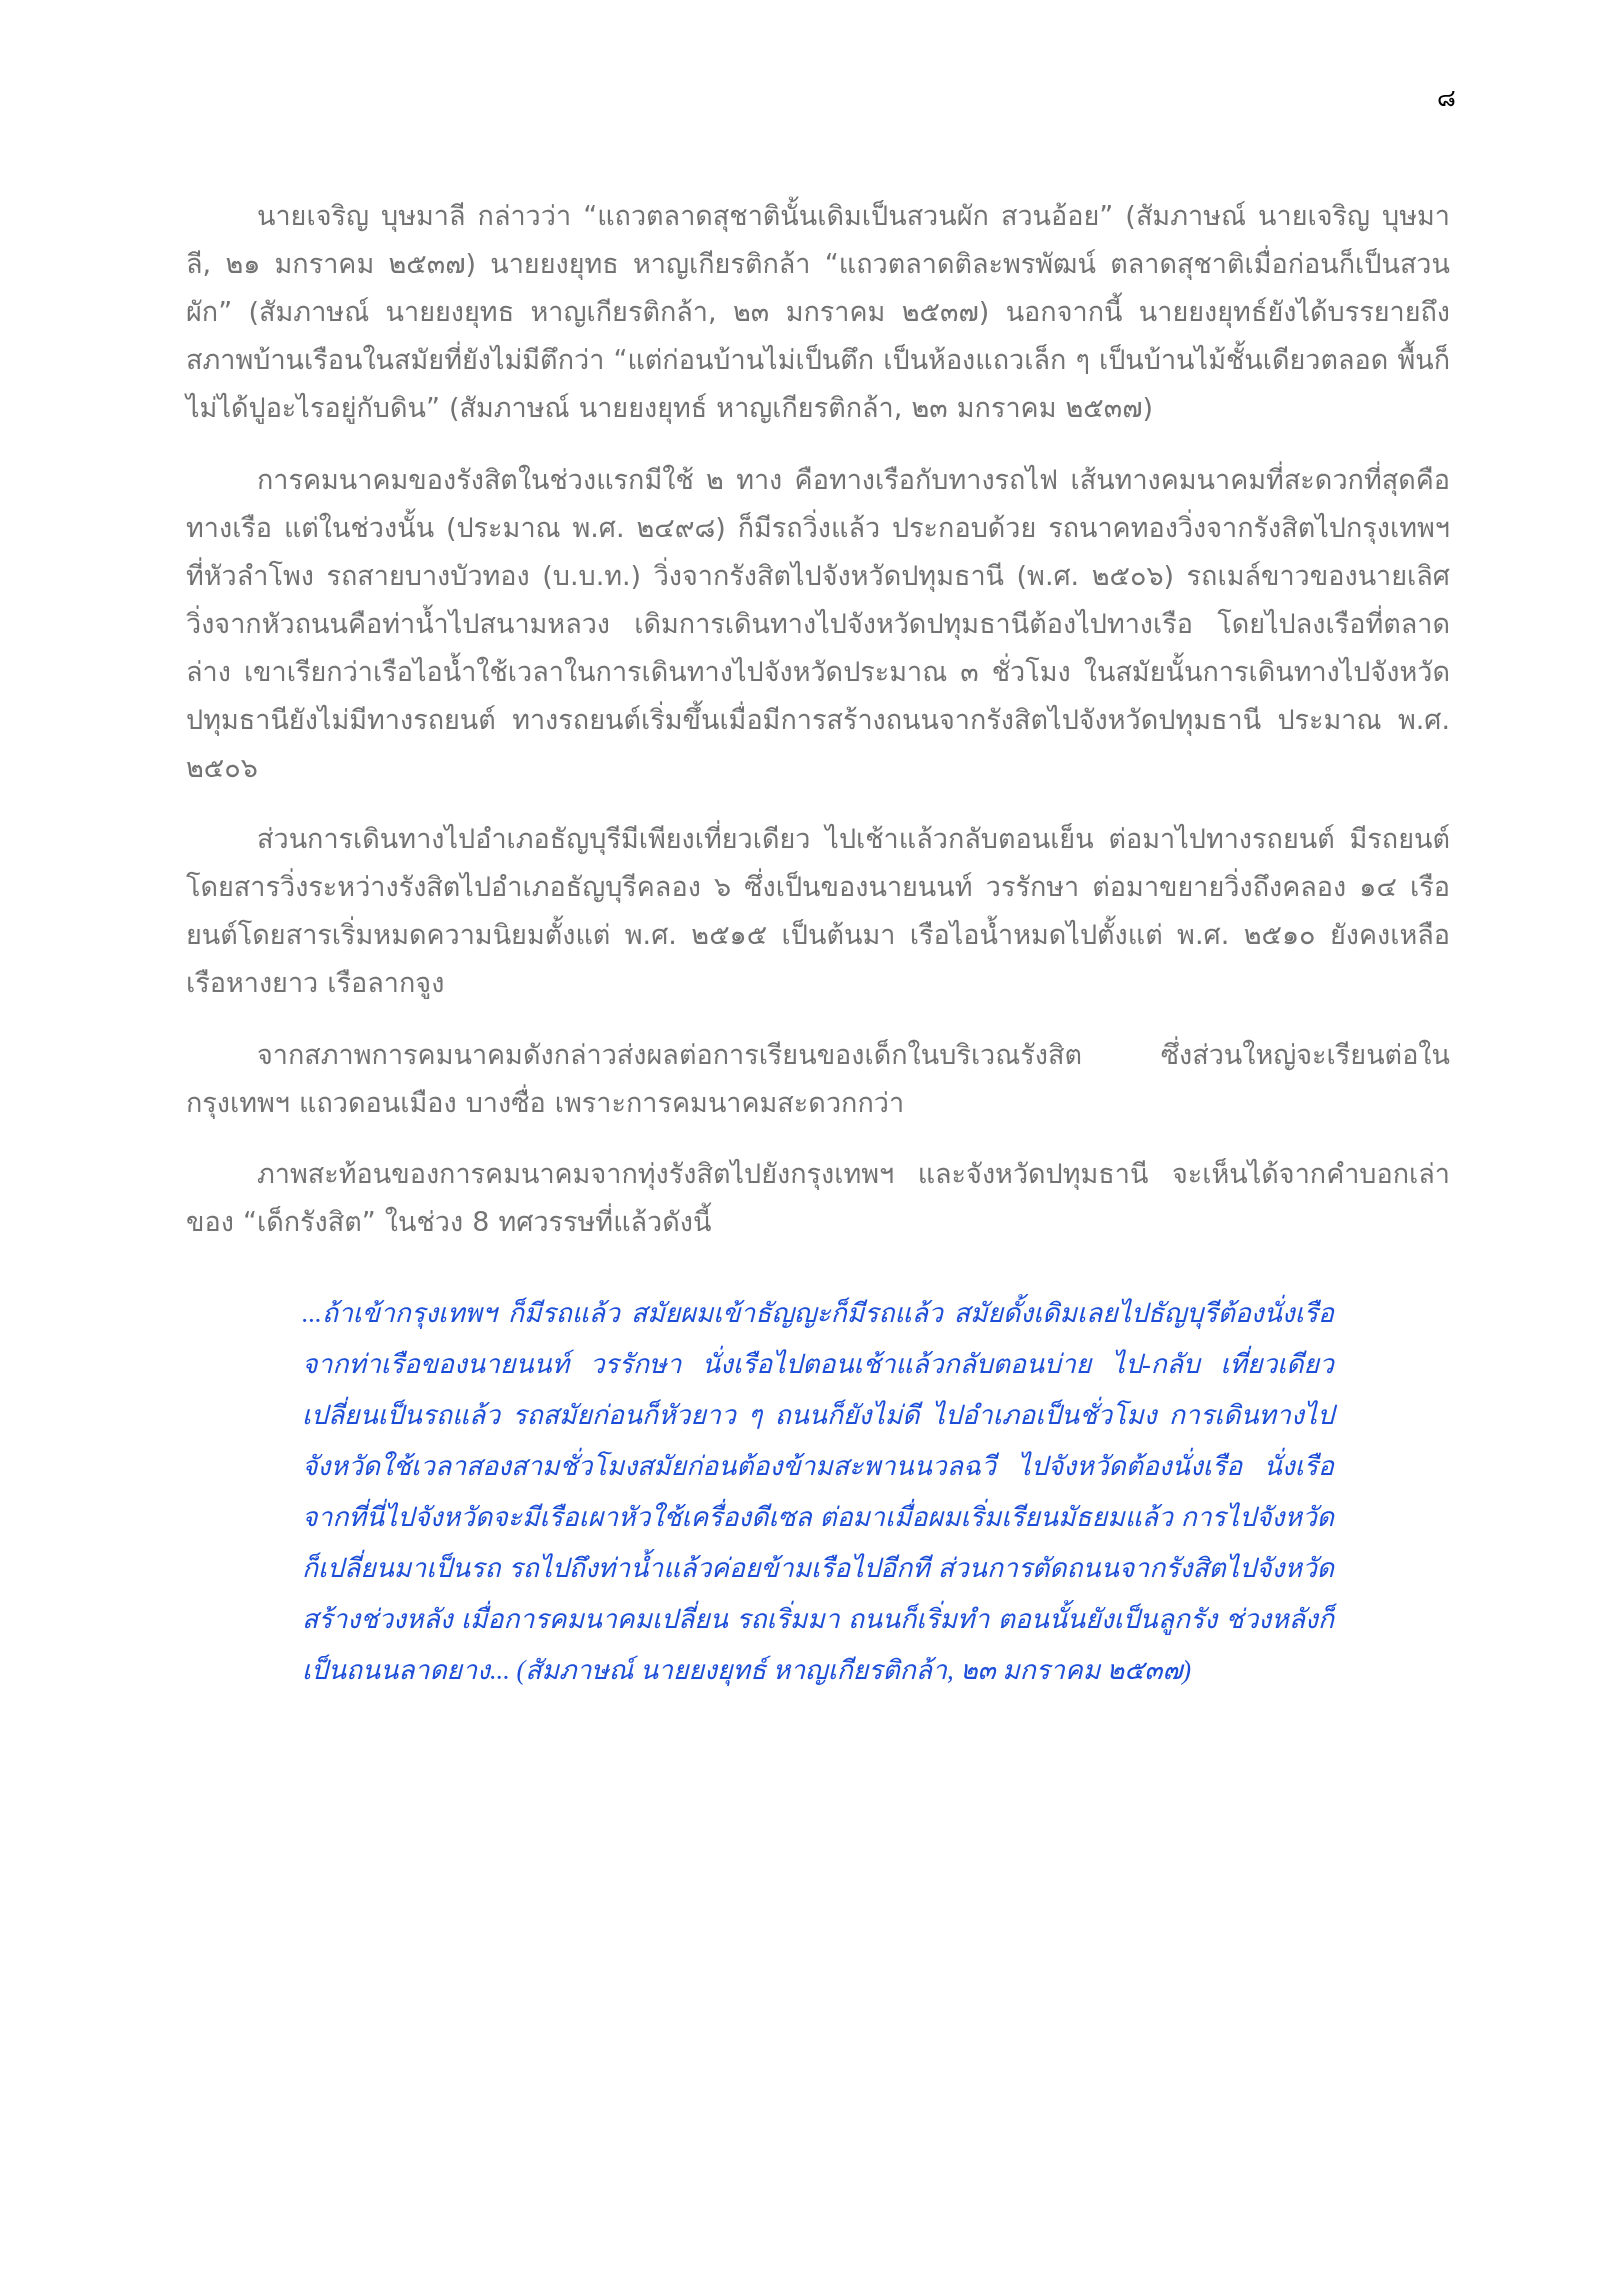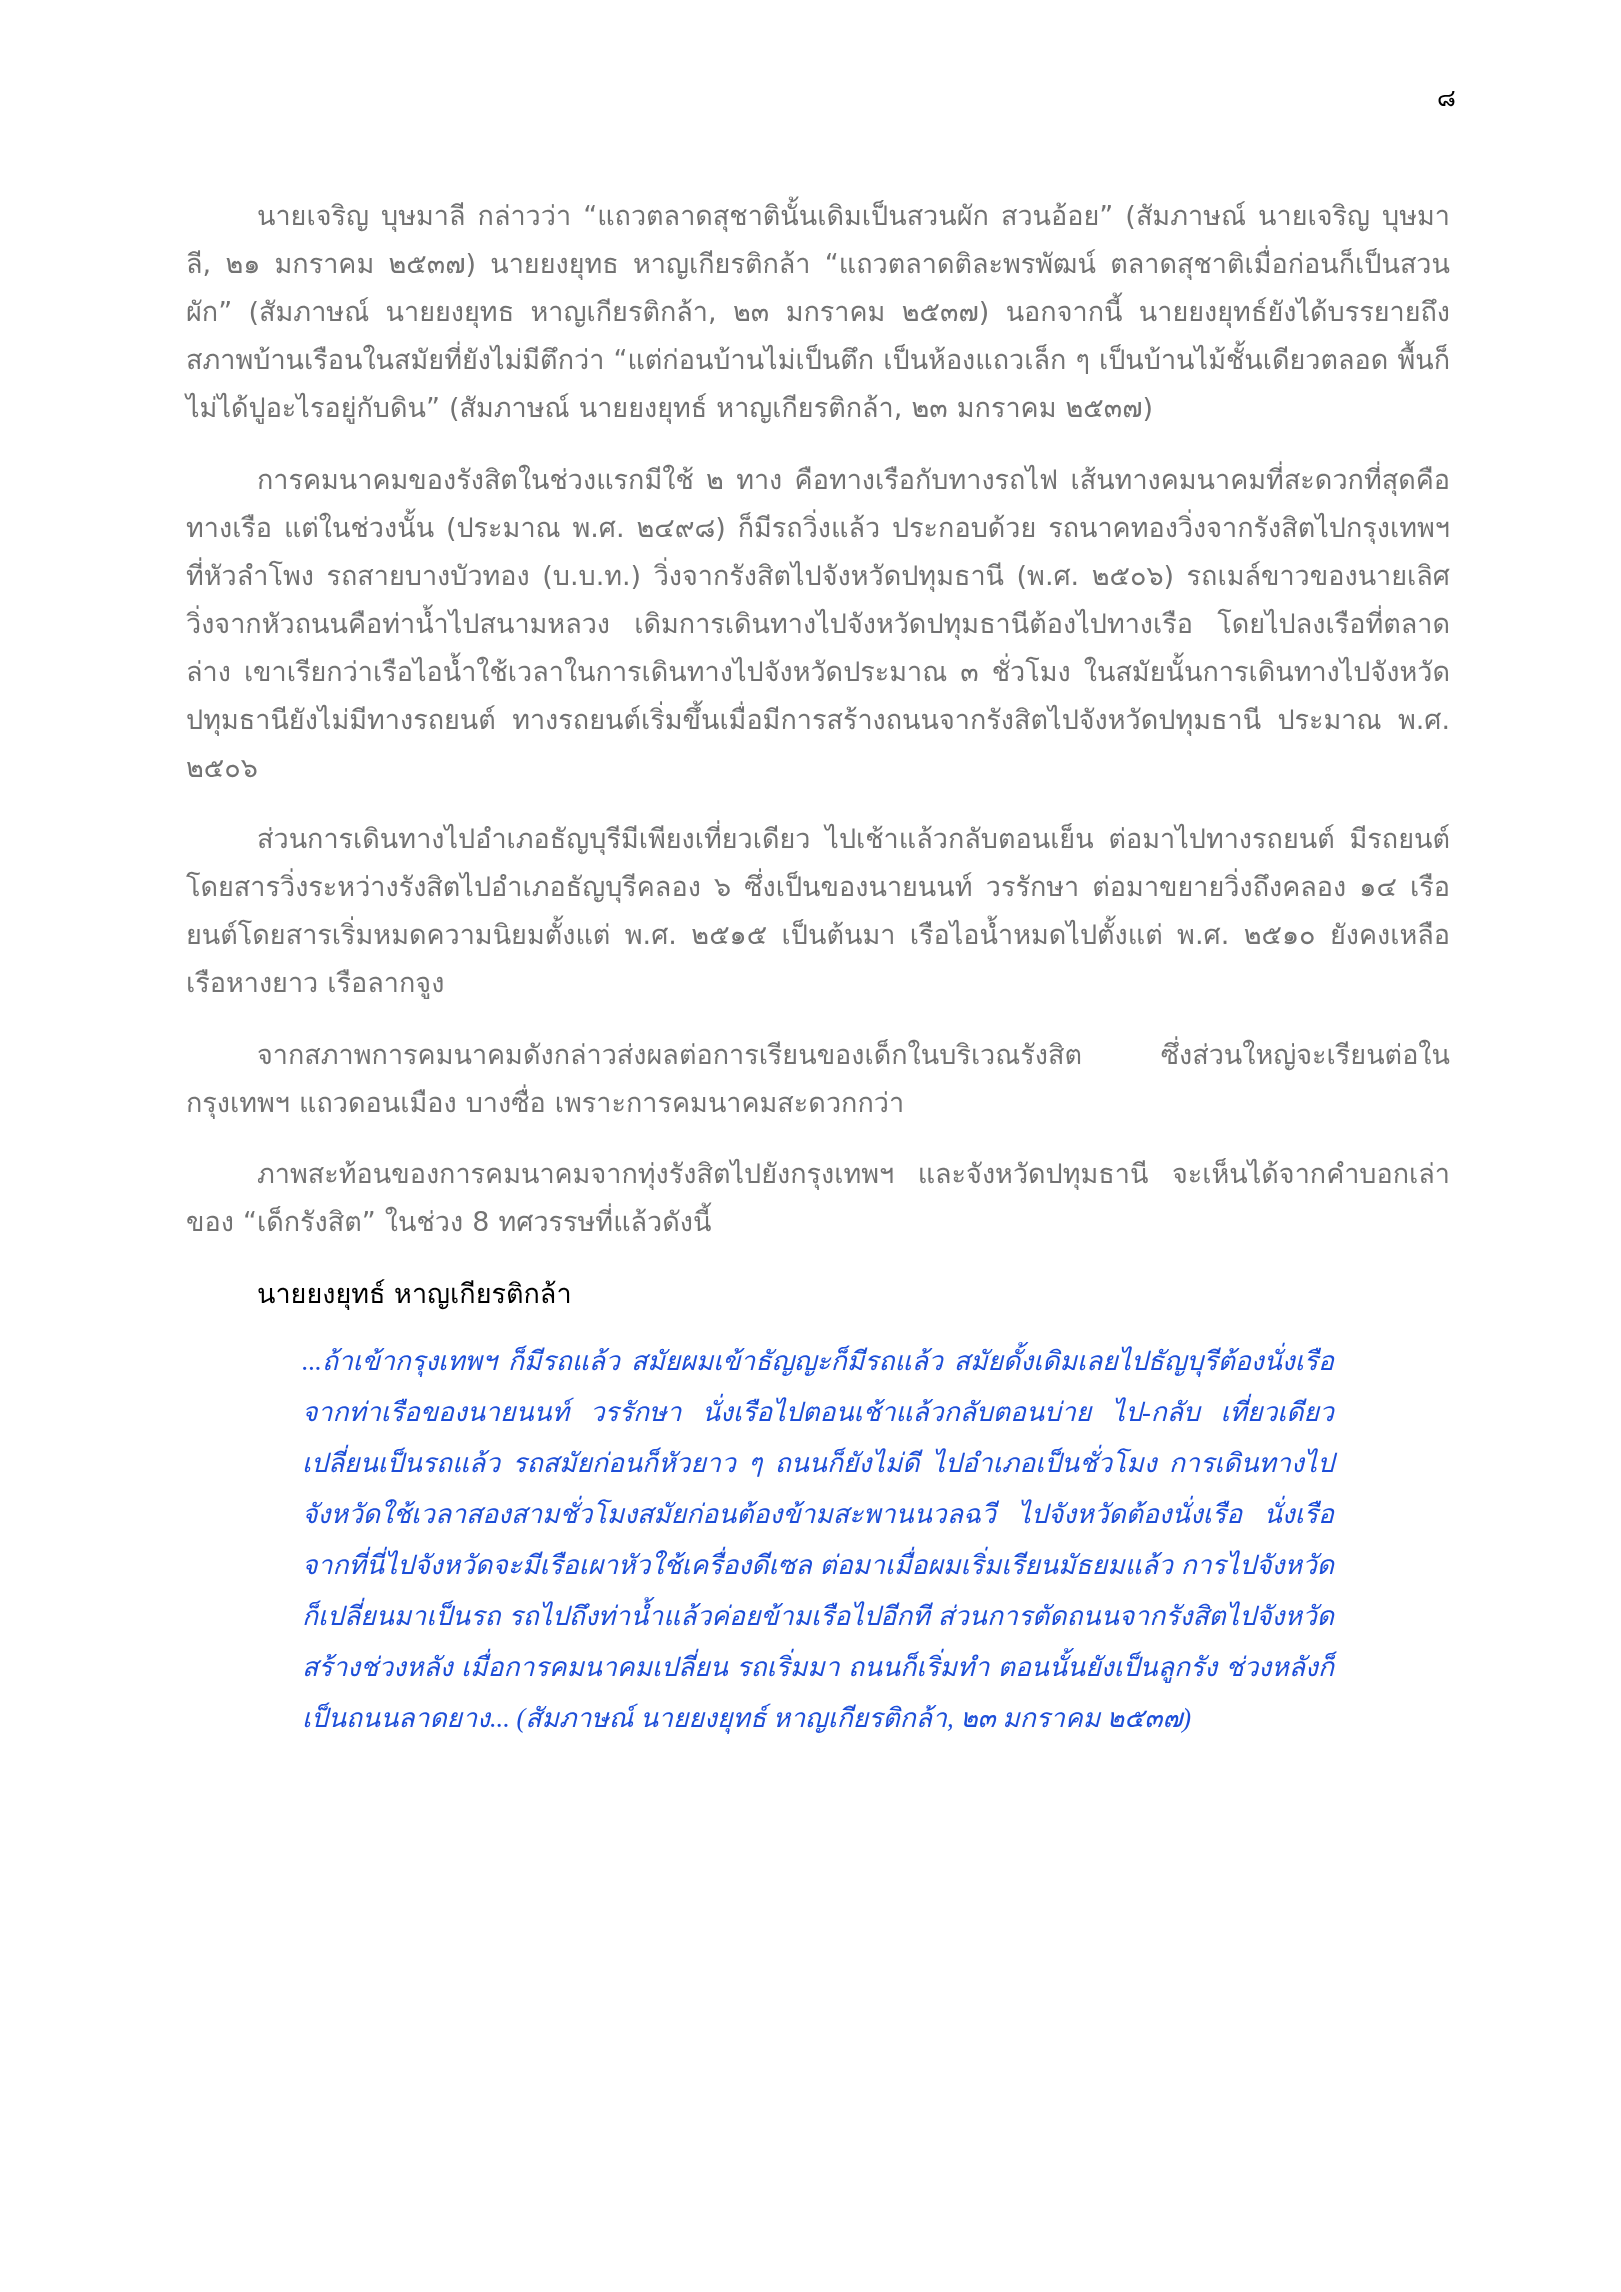--- a/index.html
+++ b/index.html
@@ -96,21 +96,20 @@
     <div class="para-gap"></div>
 
     <p class="body-para">จากสภาพการคมนาคมดังกล่าวส่งผลต่อการเรียนของเด็กในบริเวณรังสิต ซึ่งส่วนใหญ่จะเรียนต่อในกรุงเทพฯ แถวดอนเมือง บางซื่อ เพราะการคมนาคมสะดวกกว่า</p>
 
     <div class="para-gap"></div>
 
     <p class="body-para">ภาพสะท้อนของการคมนาคมจากทุ่งรังสิตไปยังกรุงเทพฯ และจังหวัดปทุมธานี จะเห็นได้จากคำบอกเล่าของ “เด็กรังสิต” ในช่วง 8 ทศวรรษที่แล้วดังนี้</p>
 
     <div class="para-gap"></div>
 
-    <p class="speaker">นายยงยุทธ์ หาญเกียรติกล้า</p>
 
     <div class="quote-block">
       <p class="quote-para">...ถ้าเข้ากรุงเทพฯ ก็มีรถแล้ว สมัยผมเข้าธัญญะก็มีรถแล้ว สมัยดั้งเดิมเลยไปธัญบุรีต้องนั่งเรือจากท่าเรือของนายนนท์ วรรักษา นั่งเรือไปตอนเช้าแล้วกลับตอนบ่าย ไป-กลับ เที่ยวเดียว เปลี่ยนเป็นรถแล้ว รถสมัยก่อนก็หัวยาว ๆ ถนนก็ยังไม่ดี ไปอำเภอเป็นชั่วโมง การเดินทางไปจังหวัดใช้เวลาสองสามชั่วโมงสมัยก่อนต้องข้ามสะพานนวลฉวี ไปจังหวัดต้องนั่งเรือ นั่งเรือจากที่นี่ไปจังหวัดจะมีเรือเผาหัวใช้เครื่องดีเซล ต่อมาเมื่อผมเริ่มเรียนมัธยมแล้ว การไปจังหวัดก็เปลี่ยนมาเป็นรถ รถไปถึงท่าน้ำแล้วค่อยข้ามเรือไปอีกที ส่วนการตัดถนนจากรังสิตไปจังหวัดสร้างช่วงหลัง เมื่อการคมนาคมเปลี่ยน รถเริ่มมา ถนนก็เริ่มทำ ตอนนั้นยังเป็นลูกรัง ช่วงหลังก็เป็นถนนลาดยาง... (สัมภาษณ์ นายยงยุทธ์ หาญเกียรติกล้า, ๒๓ มกราคม ๒๕๓๗)</p>
     </div>
 
   </div>
 </div>
 
 
 </body></html>

